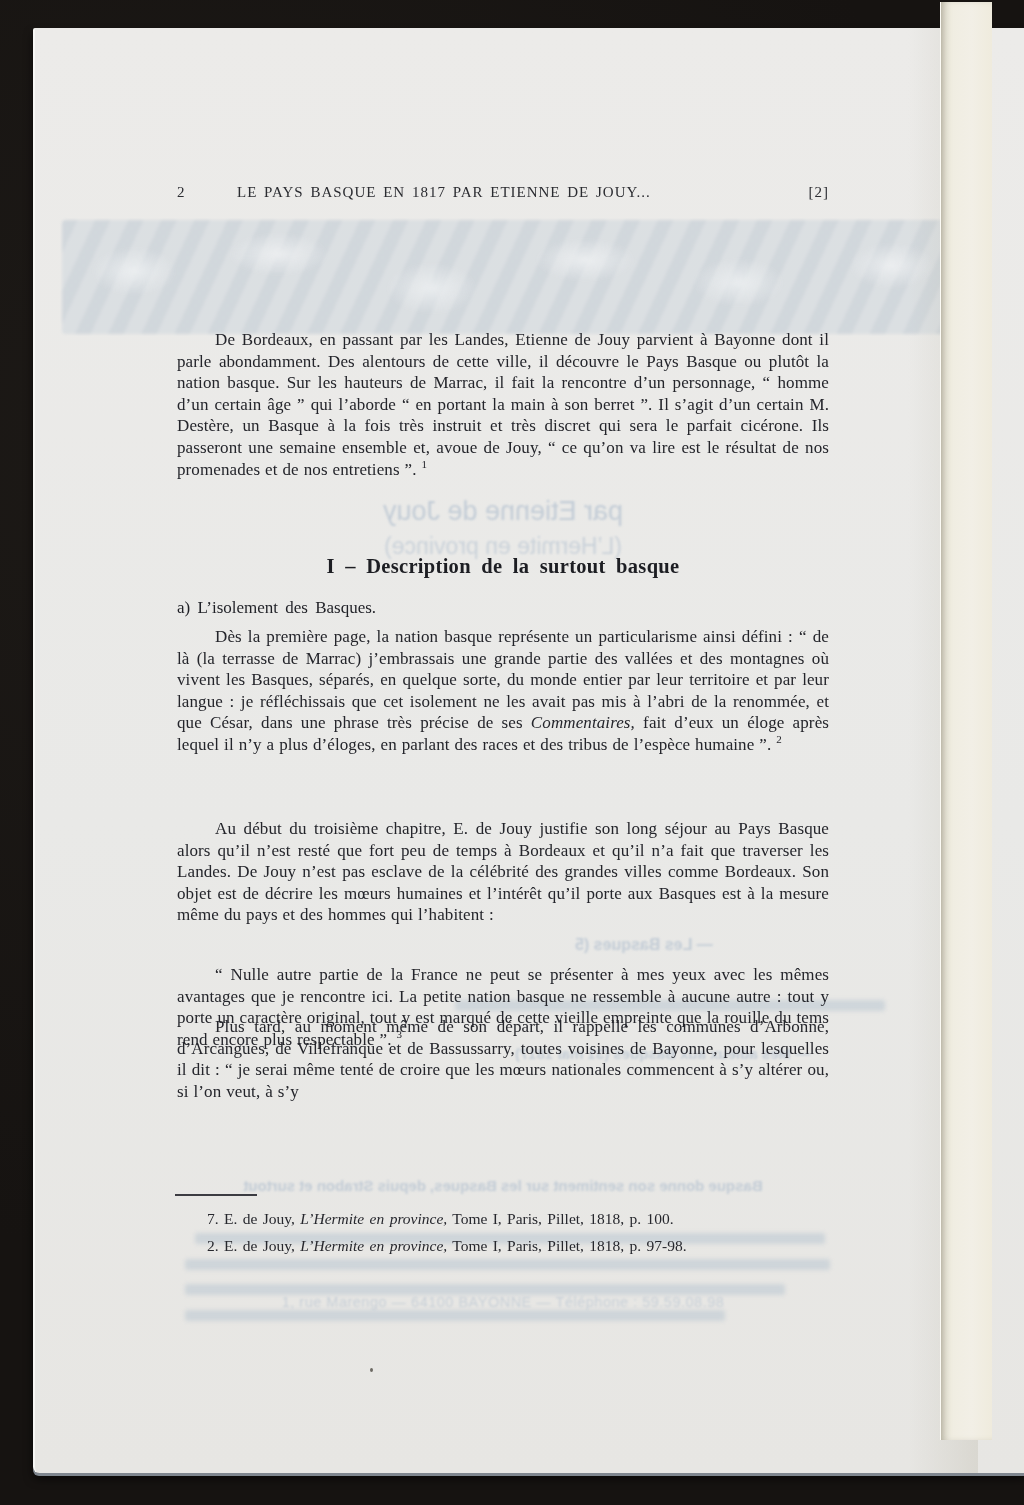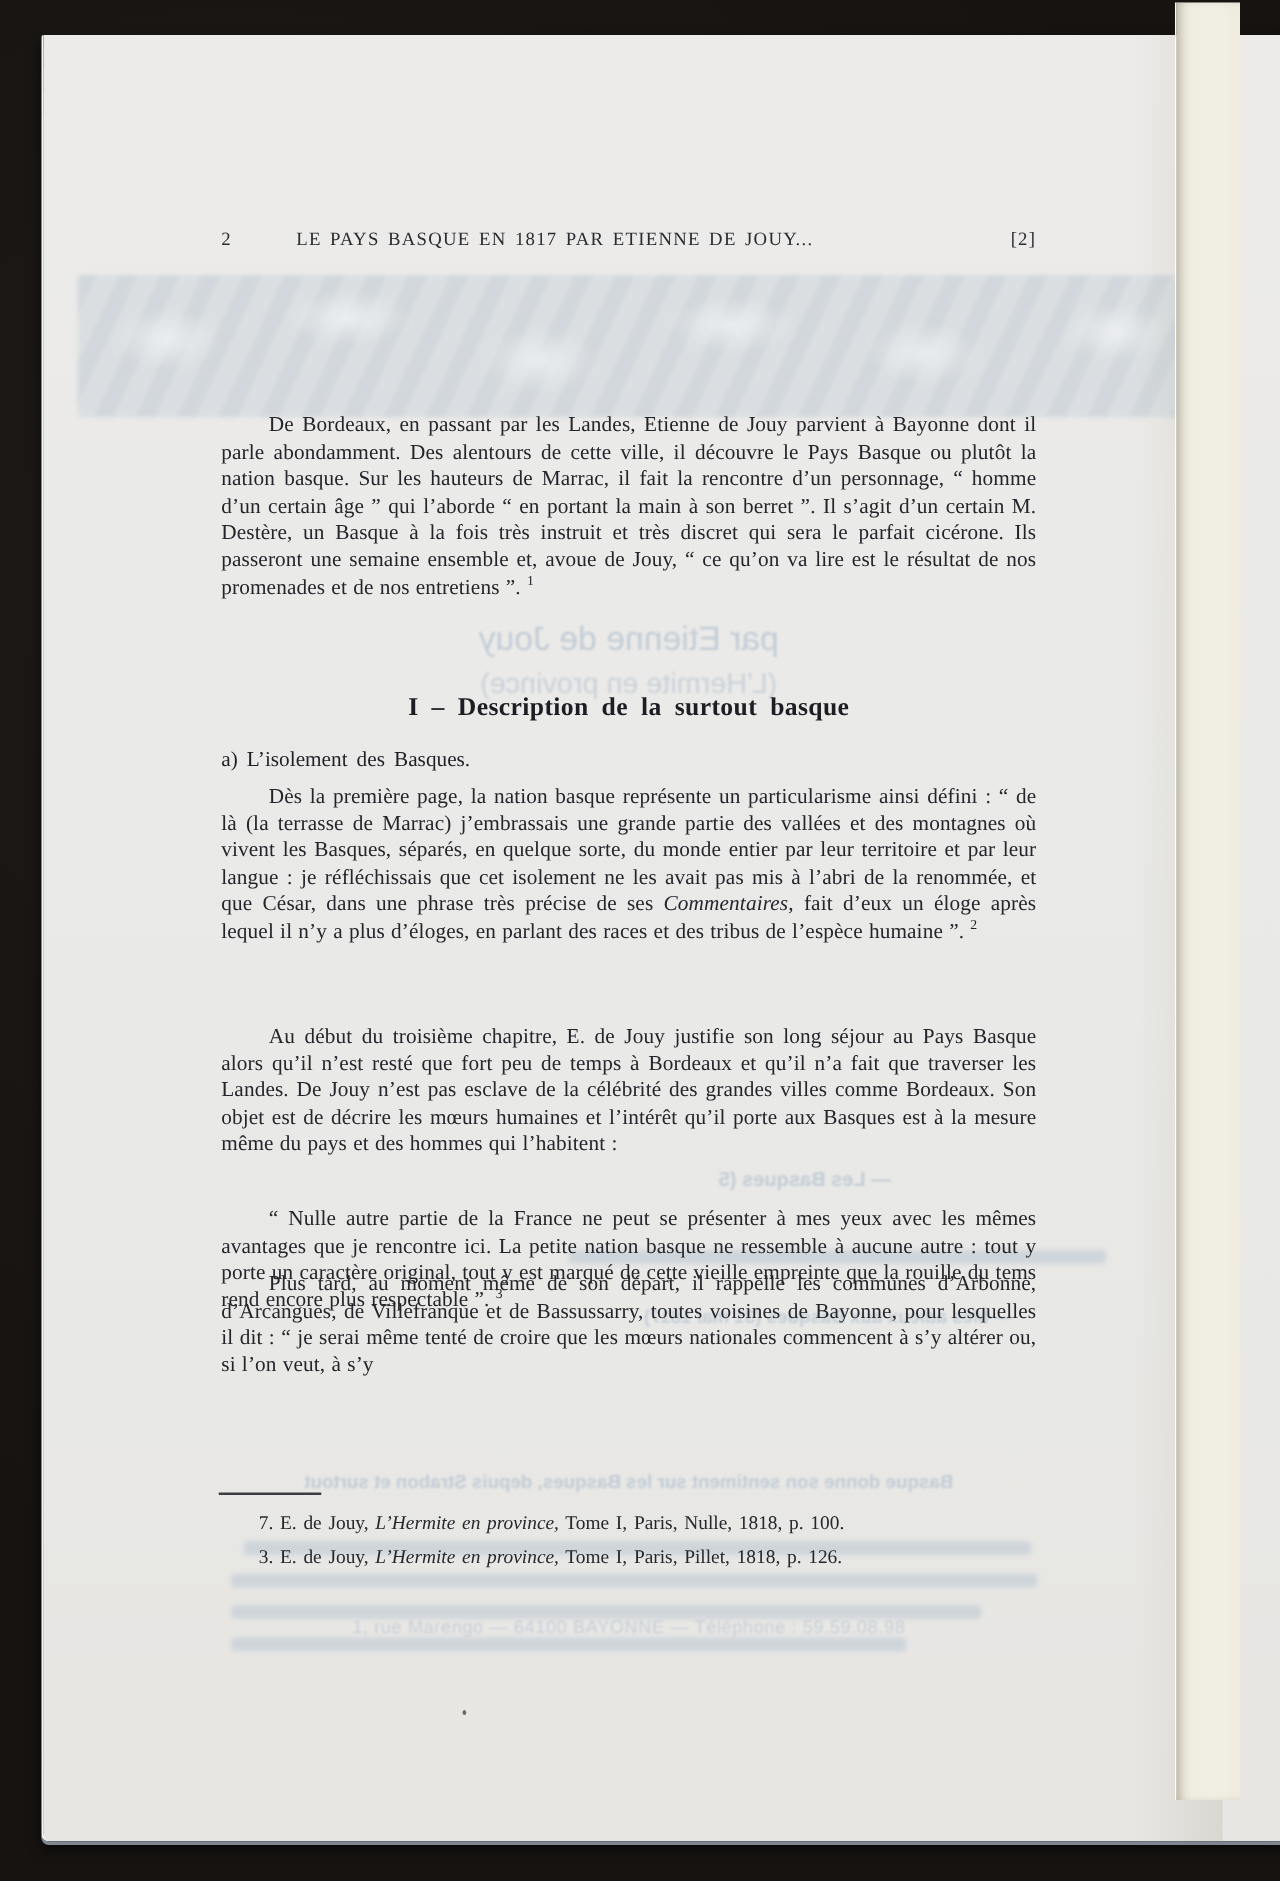--- a/index.html
+++ b/index.html
@@ -128,20 +128,20 @@
     <p class="abs col body-par" style="top:598px"><span>Dès la première page, la nation basque représente un particularisme ainsi défini : “ de là (la terrasse de Marrac) j’embrassais une grande partie des vallées et des montagnes où vivent les Basques, séparés, en quelque sorte, du monde entier par leur territoire et par leur langue : je réfléchissais que cet isolement ne les avait pas mis à l’abri de la renommée, et que César, dans une phrase très précise de ses </span><i>Commentaires,</i><span> fait d’eux un éloge après lequel il n’y a plus d’éloges, en parlant des races et des tribus de l’espèce humaine ”. </span><sup>2</sup></p>
 
     <p class="abs col body-par" style="top:790px">Au début du troisième chapitre, E. de Jouy justifie son long séjour au Pays Basque alors qu’il n’est resté que fort peu de temps à Bordeaux et qu’il n’a fait que traverser les Landes. De Jouy n’est pas esclave de la célébrité des grandes villes comme Bordeaux. Son objet est de décrire les mœurs humaines et l’intérêt qu’il porte aux Basques est à la mesure même du pays et des hommes qui l’habitent :</p>
 
     <p class="abs col body-par" style="top:936px"><span>“ Nulle autre partie de la France ne peut se présenter à mes yeux avec les mêmes avantages que je rencontre ici. La petite nation basque ne ressemble à aucune autre : tout y porte un caractère original, tout y est marqué de cette vieille empreinte que la rouille du tems rend encore plus respectable ”. </span><sup>3</sup></p>
 
     <p class="abs col body-par" style="top:988px">Plus tard, au moment même de son départ, il rappelle les communes d’Arbonne, d’Arcangues, de Villefranque et de Bassussarry, toutes voisines de Bayonne, pour lesquelles il dit : “ je serai même tenté de croire que les mœurs nationales commencent à s’y altérer ou, si l’on veut, à s’y</p>
 
     <div class="abs fn-rule"></div>
     <div class="abs footnotes">
-      <div class="fn"><span>7. E. de Jouy, </span><i>L’Hermite en province,</i><span> Tome I, Paris, Nulle, 1818, p. 100.</span></div>
-      <div class="fn"><span>3. E. de Jouy, </span><i>L’Hermite en province,</i><span> Tome I, Paris, Pillet, 1818, p. 126.</span></div>
+      <div class="fn"><span>7. E. de Jouy, </span><i>L’Hermite en province,</i><span> Tome I, Paris, Pillet, 1818, p. 100.</span></div>
+      <div class="fn"><span>2. E. de Jouy, </span><i>L’Hermite en province,</i><span> Tome I, Paris, Pillet, 1818, p. 97-98.</span></div>
     </div>
 
   </div>
 
   <div class="facing-strip"></div>
 </div>
 
 </body></html>

